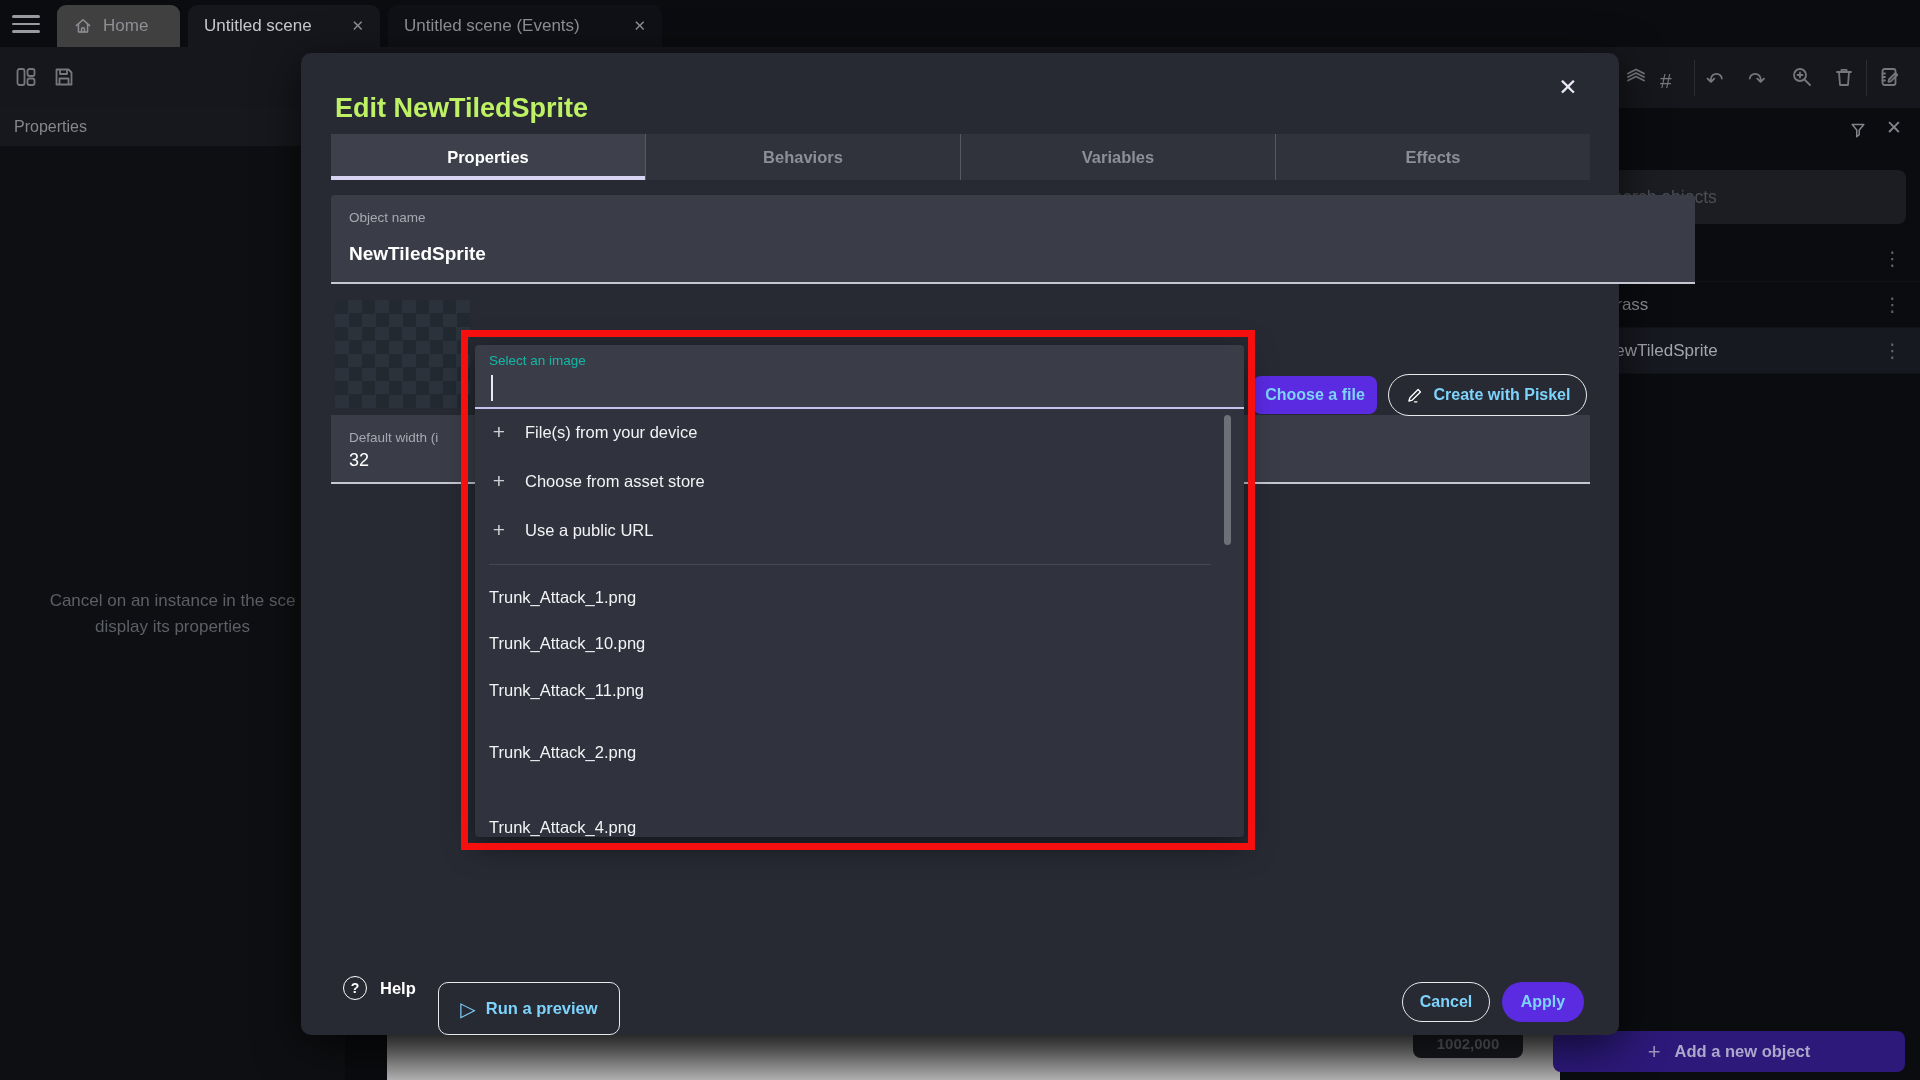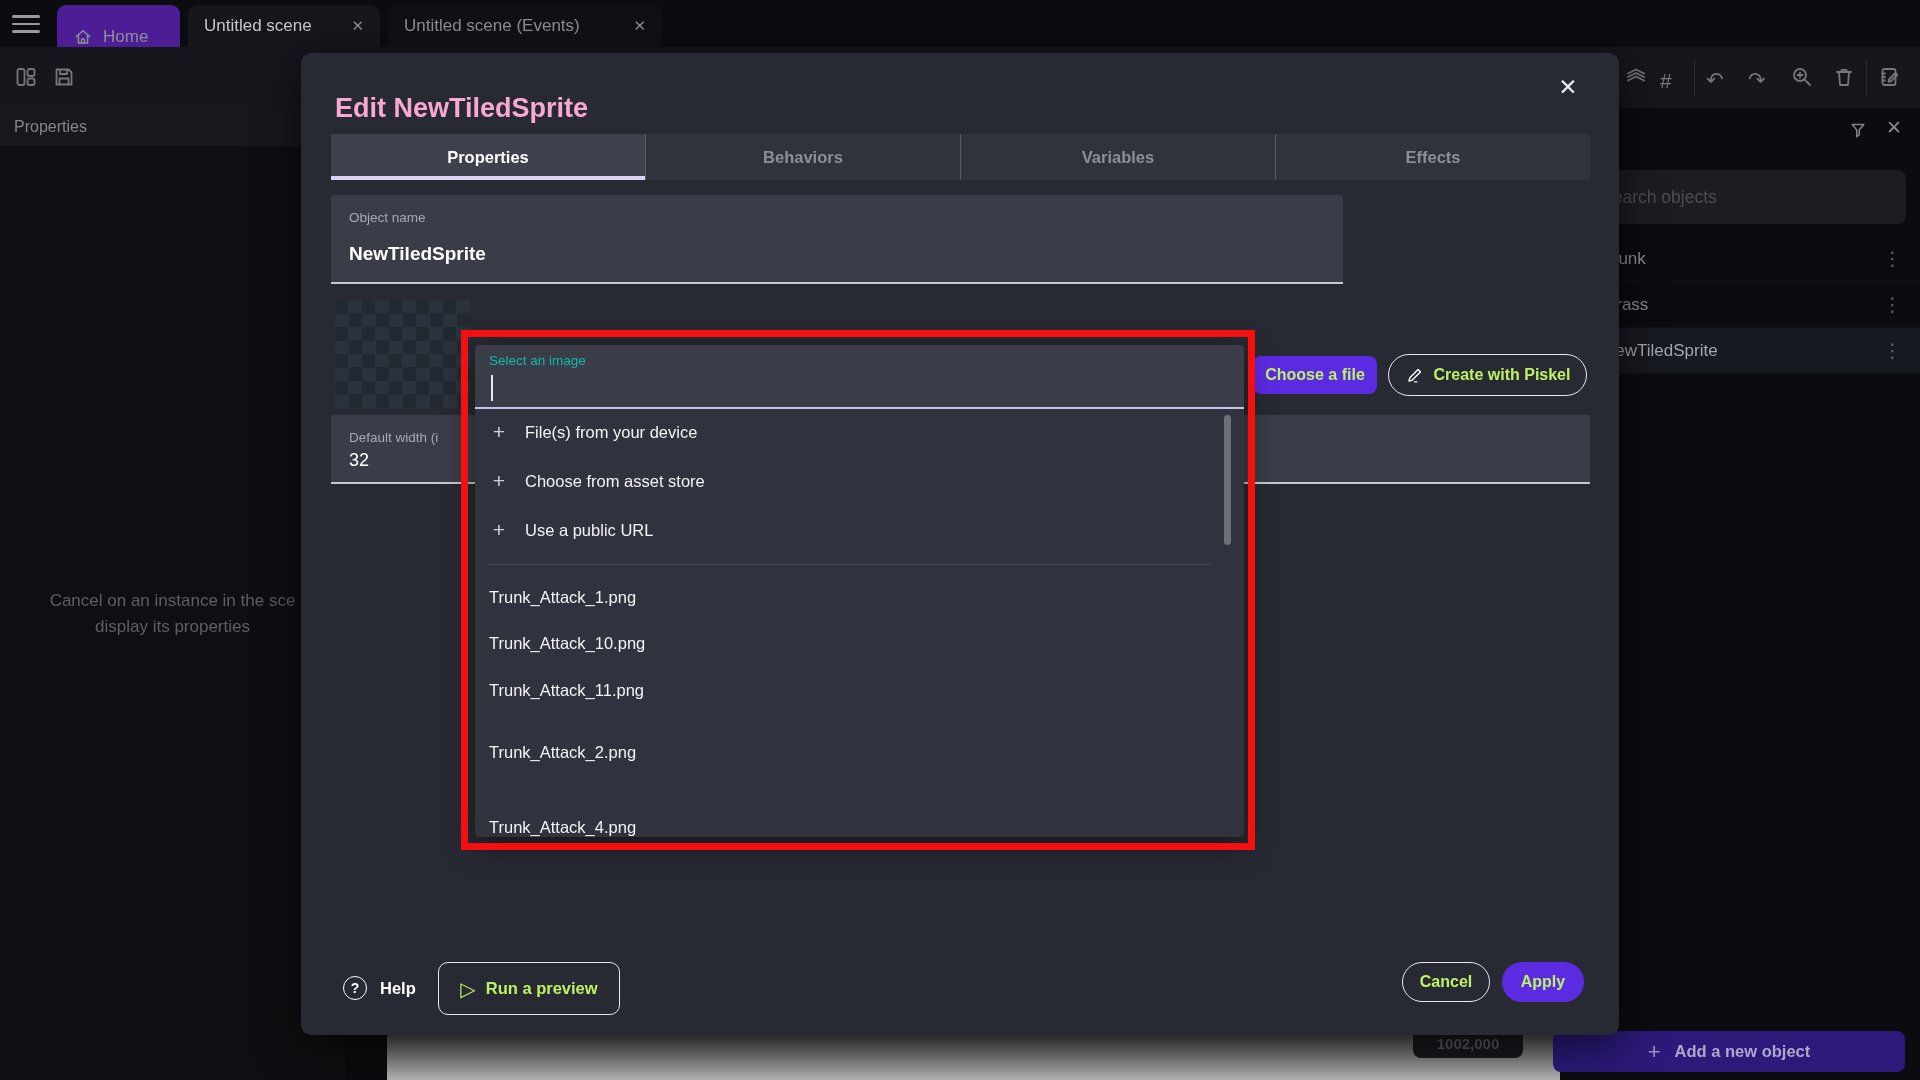--- a/index.html
+++ b/index.html
@@ -11,21 +11,21 @@
     -webkit-font-smoothing:antialiased;
   }
   .abs { position:absolute; }
   svg { display:block; }
 
   
   .topbar { left:0; top:0; width:1920px; height:47px; background:#0b0c0f; }
   .hamburger { left:12px; top:15px; width:28px; height:18px; display:flex; flex-direction:column; justify-content:space-between; cursor:pointer; }
   .hamburger i { display:block; height:2.6px; background:#9a9ba1; border-radius:2px; }
   .ttab { top:5px; height:42px; display:flex; align-items:center; gap:10px; border-radius:9px 9px 0 0; padding:0 16px; font-size:17px; color:#8e8f95; cursor:pointer; }
-  .ttab-home { left:57px; width:123px; background:#4c1d95;align-items:flex-end; }
+  .ttab-home { left:57px; width:123px; background:#404040; }
   .ttab-scene { left:188px; width:192px; background:#16171c; color:#c7c8cd; }
   .ttab-events { left:388px; width:274px; background:#101116; }
   .ttab .xc { font-size:15px; color:#8e8f95; margin-left:auto; cursor:pointer; }
 
   
   .toolrow { left:0; top:47px; width:1920px; height:61px; background:#16171c; }
   .ticon { color:#75777d; display:flex; align-items:center; justify-content:center; cursor:pointer; }
   .tsep { top:13px; width:1px; height:36px; background:#2b2d33; }
   .glyph-icon { font-size:21px; line-height:1; }
 
@@ -44,37 +44,37 @@
   .rp-row .dots { margin-left:auto; margin-right:18px; color:#63656b; font-size:19px; cursor:pointer; }
 
   
   .canvas-strip { left:387px; top:1035px; width:1173px; height:45px; background:linear-gradient(to bottom,#4c4c4c,#b5b5b5); }
   .coords-badge { left:1413px; top:1028px; width:110px; height:30px; background:#17181c; border-radius:8px; color:#55575d; font-size:15px; font-weight:bold; display:flex; align-items:center; justify-content:center; z-index:4; }
   .add-object-btn { left:1553px; top:1031px; width:352px; height:41px; background:#2c1979; border-radius:8px; display:flex; align-items:center; justify-content:center; gap:14px; color:#aca7cb; font-size:16.5px; font-weight:bold; cursor:pointer; z-index:6; }
   .add-object-btn .plus { font-size:22px; font-weight:normal; color:#9a95bd; }
 
   
   .modal { left:301px; top:53px; width:1318px; height:982px; background:#272a33; border-radius:10px; box-shadow:0 10px 45px rgba(0,0,0,.65); z-index:10; }
-  .m-title { left:34px; top:40px; font-size:27px; font-weight:bold; color:#f9a8d4; }
+  .m-title { left:34px; top:40px; font-size:27px; font-weight:bold; color:#bef264; }
   .m-close { left:1249px; top:16px; width:36px; height:36px; display:flex; align-items:center; justify-content:center; color:#ece7f8; font-size:23px; cursor:pointer; }
   .m-tabbar { left:30px; top:81px; width:1259px; height:46px; background:#30333c; display:flex; }
   .m-tab { flex:1; display:flex; align-items:center; justify-content:center; font-size:16.5px; font-weight:bold; color:#8d8e97; cursor:pointer; position:relative; }
   .m-tab + .m-tab { border-left:1px solid #565862; }
   .m-tab.active { background:#3e414c; color:#ffffff; border-left:none; }
   .m-tab.active::after { content:""; position:absolute; left:0; right:0; bottom:0; height:4px; background:#d9d4f4; }
   .m-field { background:#3a3d47; border-bottom:2px solid #c6c7d1; }
   .m-field .flabel { position:absolute; left:18px; top:15px; font-size:13.5px; color:#a7a9b2; white-space:nowrap; }
   .m-field .fvalue { position:absolute; left:18px; font-size:19px; color:#ffffff; font-weight:600; }
-  .field-name { left:30px; top:142px; width:1012px; height:89px; border-radius:4px 4px 0 0; }
+  .field-name { left:30px; top:142px; width:1364px; height:89px; border-radius:4px 4px 0 0; }
   .field-name .fvalue { top:48px; }
   .field-width { left:30px; top:362px; width:1259px; height:69px; }
   .field-width .fvalue { top:35px; font-size:18px; font-weight:normal;text-align:center; }
   .checker { left:34px; top:247px; width:135px; height:108px; border-radius:2px;
     background:repeating-conic-gradient(#2b323c 0% 25%, #232931 0% 50%); background-size:27px 27px; }
-  .btn { display:flex; align-items:center; justify-content:center; gap:10px; font-weight:bold; color:#bef264; cursor:pointer; font-size:16px; }
+  .btn { display:flex; align-items:center; justify-content:center; gap:10px; font-weight:bold; color:#7dd3fc; cursor:pointer; font-size:16px;margin-top:20px; }
   .btn-primary { background:#5b2be2; border:none; }
   .btn-outline { background:transparent; border:1px solid #e9e9ee;align-items:center; }
   .choose-file { left:952px; top:303px; width:124px; height:38px; border-radius:8px; }
   .piskel { left:1087px; top:301px; width:199px; height:42px; border-radius:21px; }
   .help-wrap { left:42px; top:920px; height:30px; display:flex; align-items:center; gap:13px; cursor:pointer; }
   .qcircle { width:24px; height:24px; border:1.7px solid #fff; border-radius:50%; color:#fff; font-size:14px; font-weight:bold; display:flex; align-items:center; justify-content:center; }
   .help-label { color:#fff; font-size:16.5px; font-weight:bold; }
   .run-preview { left:137px; top:909px; width:182px; height:53px; border-radius:10px; font-size:16.5px; }
   .run-preview .play { font-size:20px; font-weight:normal; }
   .cancel { left:1101px; top:909px; width:88px; height:40px; border-radius:20px; }

